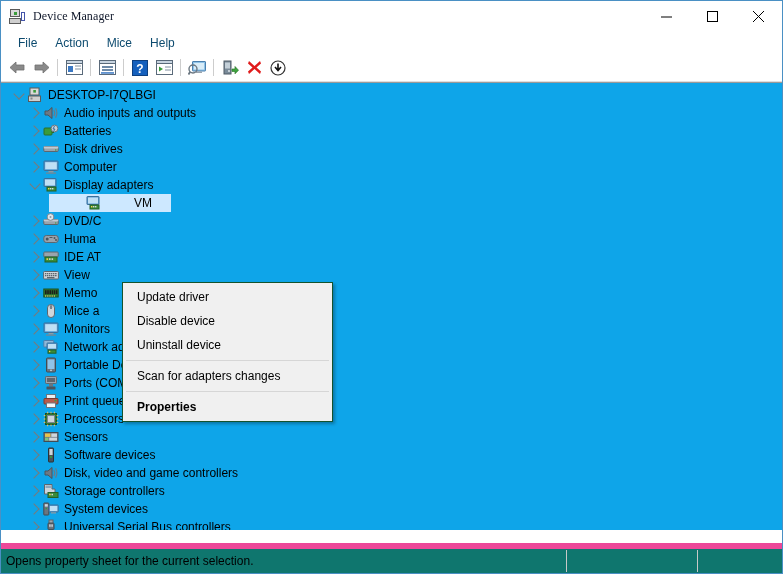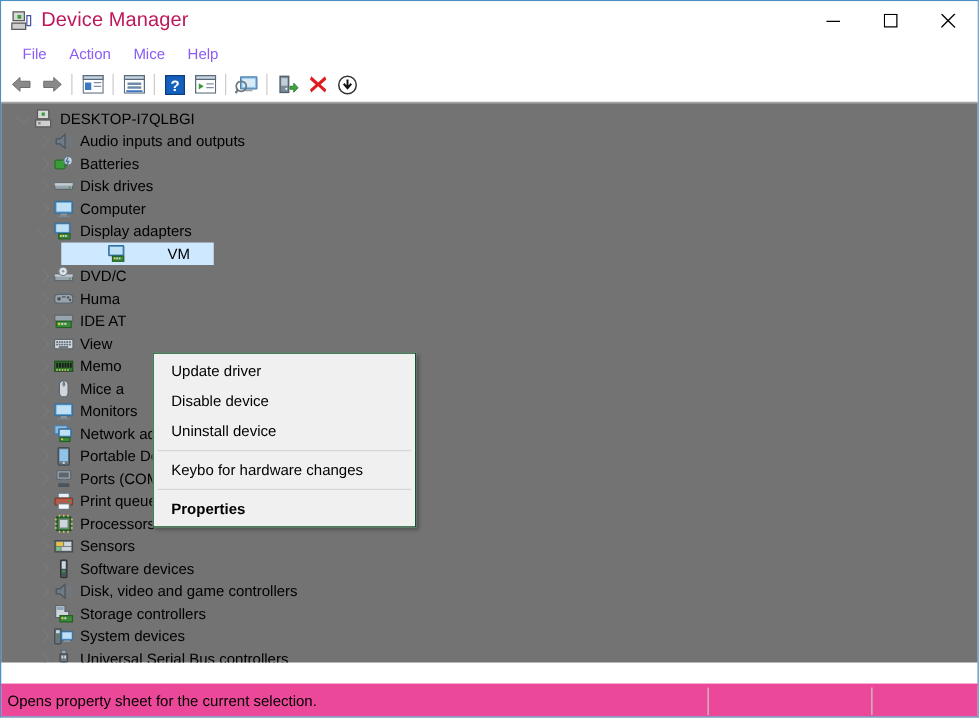--- a/index.html
+++ b/index.html
@@ -38,53 +38,53 @@
   }
   .title-icon .base{
     position:absolute;left:0px;top:9px;width:12px;height:6px;
     background:#cfcfcf;border:1px solid #5a5a5a;box-sizing:border-box;
   }
   .title-icon .card{
     position:absolute;left:12px;top:3px;width:4px;height:9px;
     border:1px solid #4455aa;box-sizing:border-box;background:#fff;
   }
   .title-text{
-    font-size:16px;color:#be185d;letter-spacing:0.1px;
+    font-size:12px;color:#0f172a;letter-spacing:0.1px;font-family:Liberation Serif, serif;
   }
   .caption-buttons{
     position:absolute;right:0;top:0;display:flex;height:31px;
   }
   .capbtn{
     width:46px;height:31px;display:flex;align-items:center;justify-content:center;
     background:transparent;
   }
   .capbtn svg{display:block;}
   
   .menubar{
     height:22px;display:flex;align-items:center;padding-left:8px;
     background:#ffffff;
   }
   .menubar .mi{
-    padding:2px 9px;font-size:12px;color:#8b5cf6;
+    padding:2px 9px;font-size:12px;color:#0c4a6e;
   }
   
   .toolbar{
     height:27px;display:flex;align-items:center;padding-left:4px;
     background:#ffffff;border-bottom:1px solid #dedede;
   }
   .tb{
     width:24px;height:23px;display:flex;align-items:center;justify-content:center;
     position:relative;
   }
   .tbsep{width:1px;height:17px;background:#cdcdcd;margin:0 4px;}
   
   .client{
     position:relative;
     height:447px;
-    background:#737373;
+    background:#0ea5e9;
     border-top:1px solid #9a9a9a;
     overflow:hidden;
   }
   .tree{padding-top:3px;}
   .row{
     height:18px;display:flex;align-items:center;position:relative;
     white-space:nowrap;
   }
   .row .twisty{
     width:16px;height:18px;flex:none;display:flex;align-items:center;justify-content:center;
@@ -112,22 +112,22 @@
   }
   .ctxitem{
     height:24px;display:flex;align-items:center;padding-left:14px;
     font-size:12px;color:#000;
   }
   .ctxitem.bold{font-weight:bold;}
   .ctxsep{height:1px;background:#d6d6d6;margin:3px 3px;}
   
   .statusbar{
     position:absolute;left:0;bottom:0;right:0;
-    height:24px;background:#ec4899;
-    border-top:2px solid #ec4899;
+    height:24px;background:#0f766e;
+    border-top:6px solid #ec4899;
     display:flex;align-items:center;
   }
   .status-pane{
     height:22px;display:flex;align-items:center;
     font-size:12px;color:#000;
   }
   .status-pane.p1{width:560px;padding-left:5px;}
   .status-pane.p2{width:130px;border-left:1px solid #c8c8c8;}
   .status-pane.p3{flex:1;border-left:1px solid #c8c8c8;}
 </style>
@@ -593,21 +593,21 @@
             </svg></div>
           <span class="lbl">Universal Serial Bus controllers</span>
         </div>
       </div>
 
     <div class="ctxmenu">
       <div class="ctxitem">Update driver</div>
       <div class="ctxitem">Disable device</div>
       <div class="ctxitem">Uninstall device</div>
       <div class="ctxsep"></div>
-      <div class="ctxitem">Keybo for hardware changes</div>
+      <div class="ctxitem">Scan for adapters changes</div>
       <div class="ctxsep"></div>
       <div class="ctxitem bold">Properties</div>
     </div>
   </div>
 
   <div class="statusbar">
     <div class="status-pane p1">Opens property sheet for the current selection.</div>
     <div class="status-pane p2"></div>
     <div class="status-pane p3"></div>
   </div>

